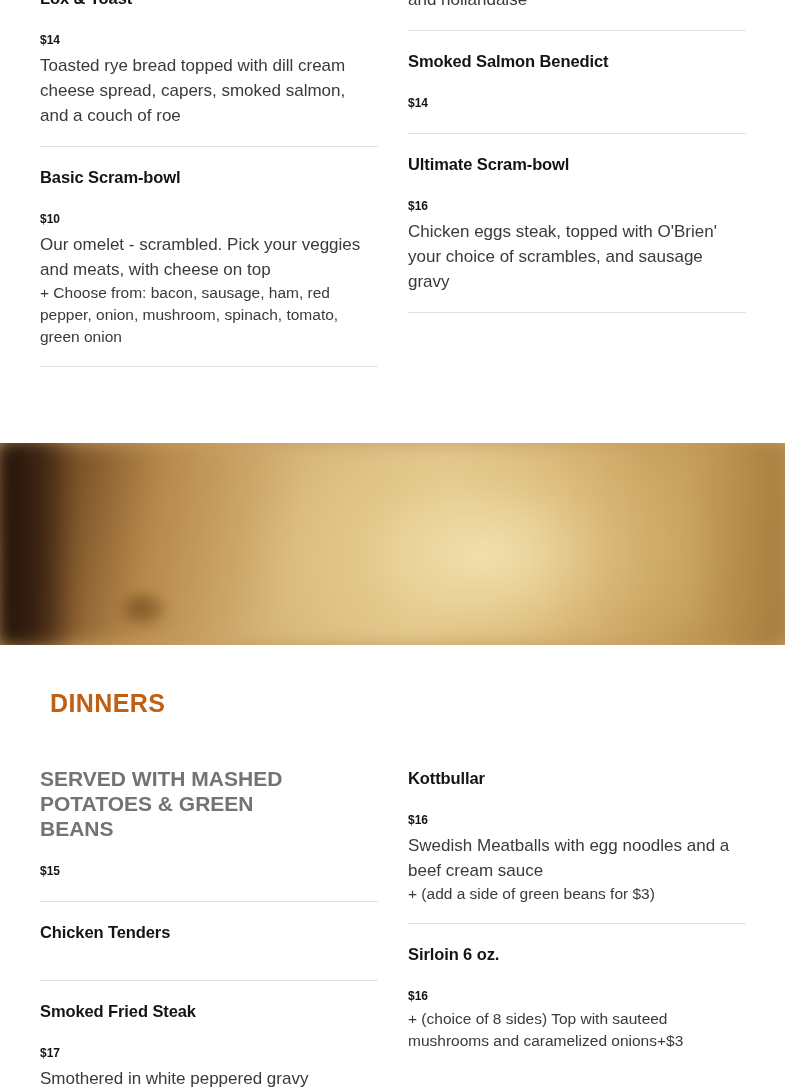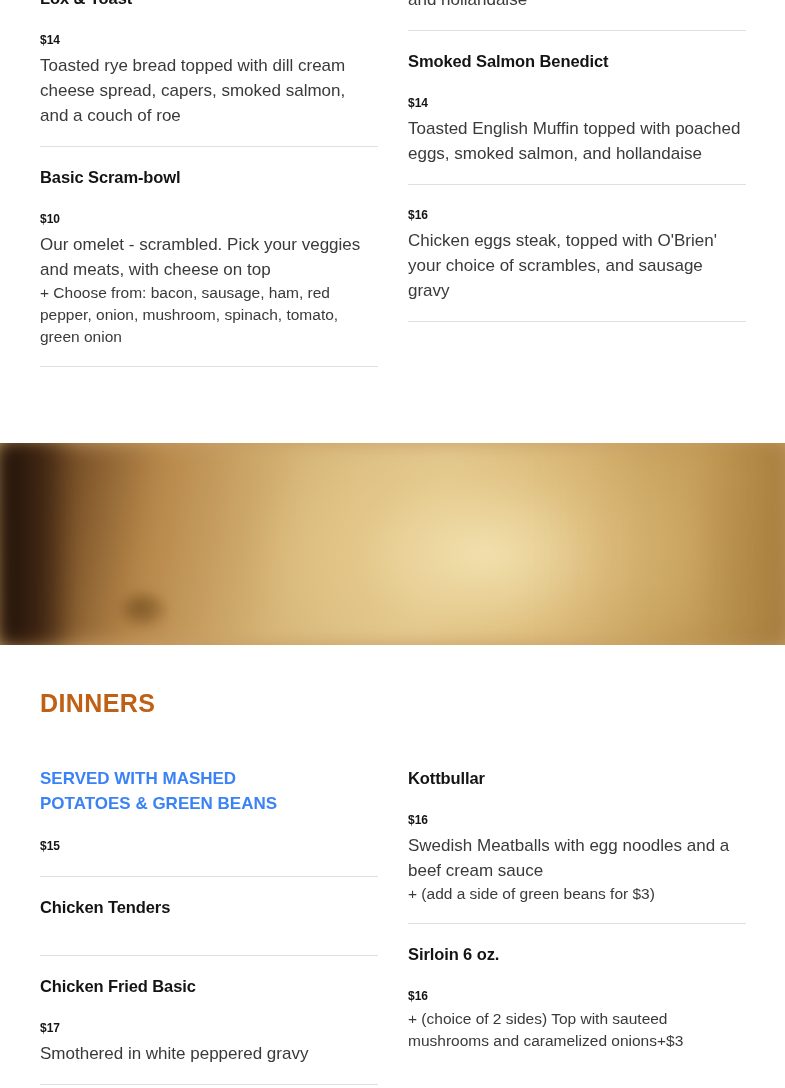--- a/index.html
+++ b/index.html
@@ -126,31 +126,32 @@
   }
 
   
   .section-title {
     font-size: 25px;
     font-weight: bold;
     letter-spacing: 0.4px;
     color: #c06014;
     padding: 44px 0 0 40px;
     text-transform: uppercase;
+    margin-left: 10px;
   }
 
   .dinners-wrap {
     padding-top: 48px;
   }
 
   .plain-head {
     font-weight: bold;
-    font-size: 17px;
+    font-size: 21px;
     line-height: 25px;
-    color: #3b82f6;
+    color: #737373;
     max-width: 290px;
   }
 </style>
 </head>
 <body>
 
 <div class="page">
 
   <div class="menu-section">
     <div class="cols">
@@ -180,25 +181,25 @@
 
         <div class="item clipped-top">
           <div class="item-desc">and hollandaise</div>
         </div>
 
         <div class="item">
           <div class="item-head">
             <div class="item-name">Smoked Salmon Benedict</div>
             <div class="item-price">$14</div>
           </div>
-          <div class="item-desc">Toasted English Muffin topped with poached eggs, smoked salmon, and hollandaise</div>
-        </div>
-
-        <div class="item">
-          <div class="item-head">
+        </div>
+
+        <div class="item">
+          <div class="item-head">
+            <div class="item-name">Ultimate Scram-bowl</div>
             <div class="item-price">$16</div>
           </div>
           <div class="item-desc">Chicken eggs steak, topped with O'Brien' your choice of scrambles, and sausage gravy</div>
         </div>
 
       </div>
     </div>
   </div>
 
   <div class="banner">
@@ -224,21 +225,21 @@
 
         <div class="item">
           <div class="item-head">
             <div class="item-name">Chicken Tenders</div>
             <div class="item-price"></div>
           </div>
         </div>
 
         <div class="item">
           <div class="item-head">
-            <div class="item-name">Chicken Fried Basic</div>
+            <div class="item-name">Smoked Fried Steak</div>
             <div class="item-price">$17</div>
           </div>
           <div class="item-desc">Smothered in white peppered gravy</div>
         </div>
 
         <div class="item no-rule">
           <div class="item-head">
             <div class="item-name">Sliced Ham</div>
             <div class="item-price">$15</div>
           </div>
@@ -256,20 +257,20 @@
           <div class="item-desc" style="white-space:pre-line">Swedish Meatballs with egg noodles and a
 beef cream sauce</div>
           <div class="item-addon">+ (add a side of green beans for $3)</div>
         </div>
 
         <div class="item no-rule">
           <div class="item-head">
             <div class="item-name">Sirloin 6 oz.</div>
             <div class="item-price">$16</div>
           </div>
-          <div class="item-addon">+ (choice of 2 sides) Top with sauteed mushrooms and caramelized onions+$3</div>
+          <div class="item-addon">+ (choice of 8 sides) Top with sauteed mushrooms and caramelized onions+$3</div>
         </div>
 
       </div>
     </div>
   </div>
 
 </div>
 
 </body></html>

